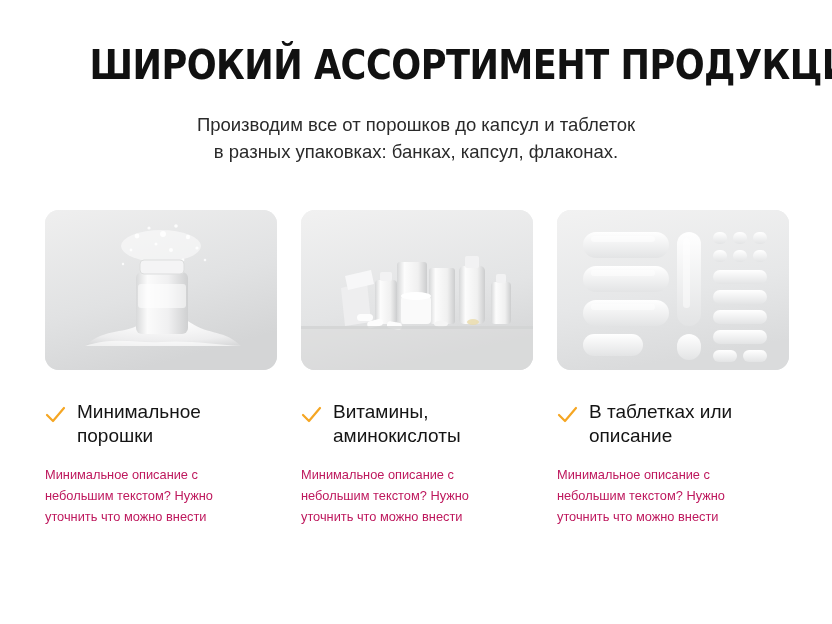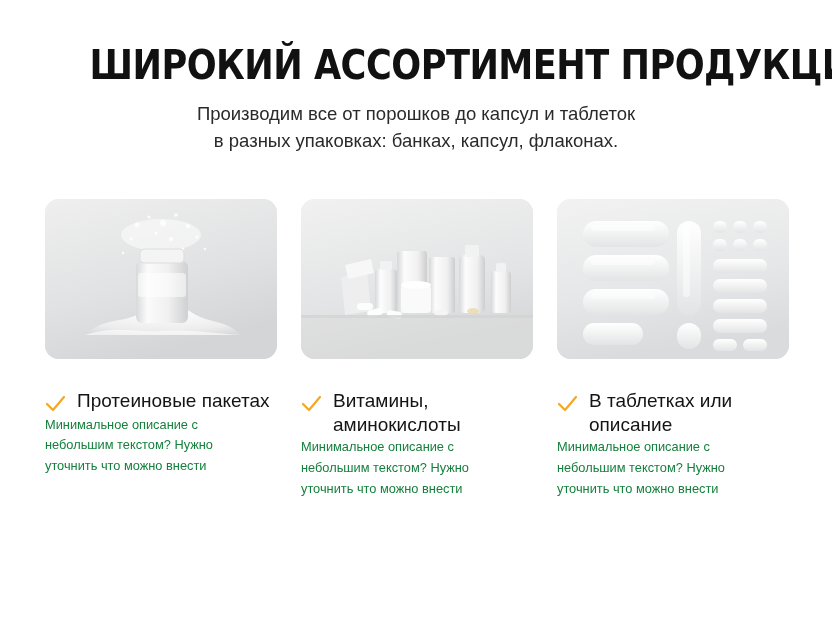--- a/index.html
+++ b/index.html
@@ -30,21 +30,21 @@
     font-weight: 700;
     font-size: 40px;
     line-height: 1.05;
     letter-spacing: -0.6px;
     color: #111111;
     transform: scaleX(0.88);
     transform-origin: center top;
     white-space: nowrap;
   }
   .subhead {
-    margin: 15px auto 0 auto;
+    margin: 26px auto 0 auto;
     text-align: center;
     font-size: 18.5px;
     line-height: 1.45;
     color: #2a2a2a;
     max-width: 620px;
   }
   .subhead .line {
     display: block;
   }
   .cards {
@@ -86,23 +86,24 @@
   .check svg {
     display: block;
   }
   .card-title {
     font-size: 19px;
     line-height: 1.28;
     font-weight: 400;
     color: #141414;
   }
   .card-desc {
+    margin-top: 17px;
     font-size: 12.8px;
     line-height: 1.62;
-    color: #15803d;
+    color: #be185d;
     max-width: 215px;
   }
 </style>
 </head>
 <body>
 
 <div class="page">
 
   <h1 class="headline">ШИРОКИЙ АССОРТИМЕНТ ПРОДУКЦИИ</h1>
 
@@ -163,21 +164,21 @@
           <rect x="93" y="74" width="48" height="24" rx="3" fill="#ffffff" opacity="0.55"></rect>
           <path d="M40 136 C 70 126, 96 134, 116 132 C 142 130, 168 134, 196 136 Z" fill="#ffffff" opacity="0.6"></path>
         </svg>
       </div>
       <div class="card-head">
         <span class="check">
           <svg width="21" height="21" viewBox="0 0 21 21" aria-hidden="true">
             <path d="M2 10 L8 16 L19 3" fill="none" stroke="#f5a623" stroke-width="2.2" stroke-linecap="round" stroke-linejoin="round"></path>
           </svg>
         </span>
-        <span class="card-title">Протеиновые пакетах</span>
+        <span class="card-title">Минимальное порошки</span>
       </div>
       <div class="card-desc">Минимальное описание с небольшим текстом? Нужно уточнить что можно внести</div>
     </div>
 
     <div class="card">
       <div class="thumb">
         <svg viewBox="0 0 232 160" preserveAspectRatio="none" aria-hidden="true">
           <defs>
             <linearGradient id="bg2" x1="0" y1="0" x2="0.3" y2="1">
               <stop offset="0%" stop-color="#f1f1f1"></stop>

